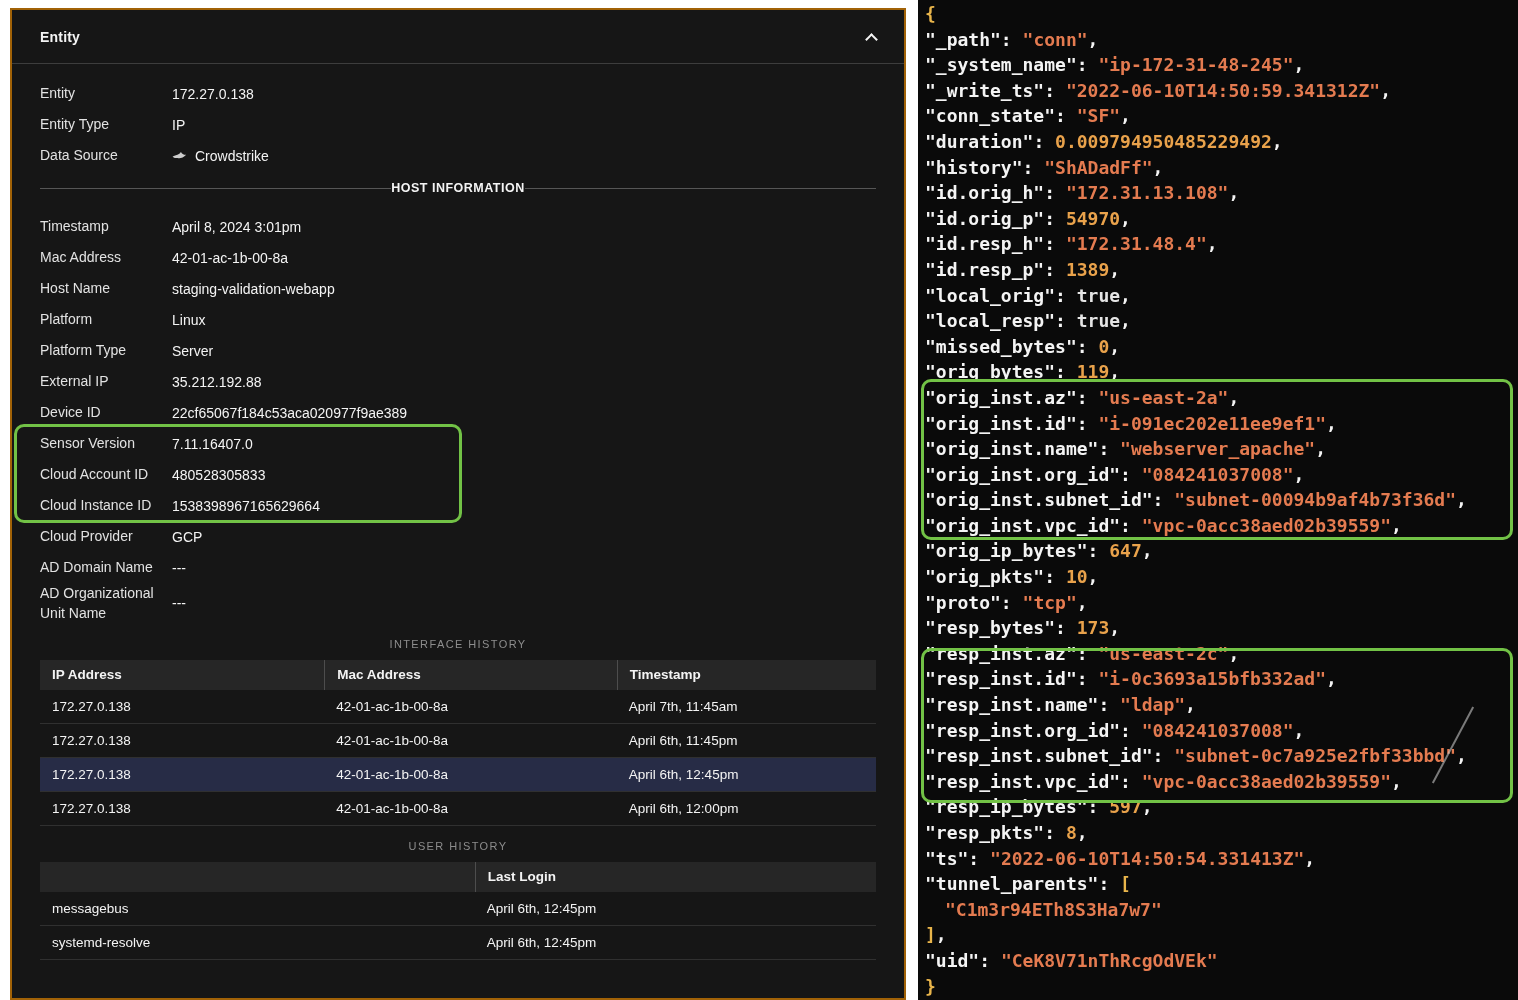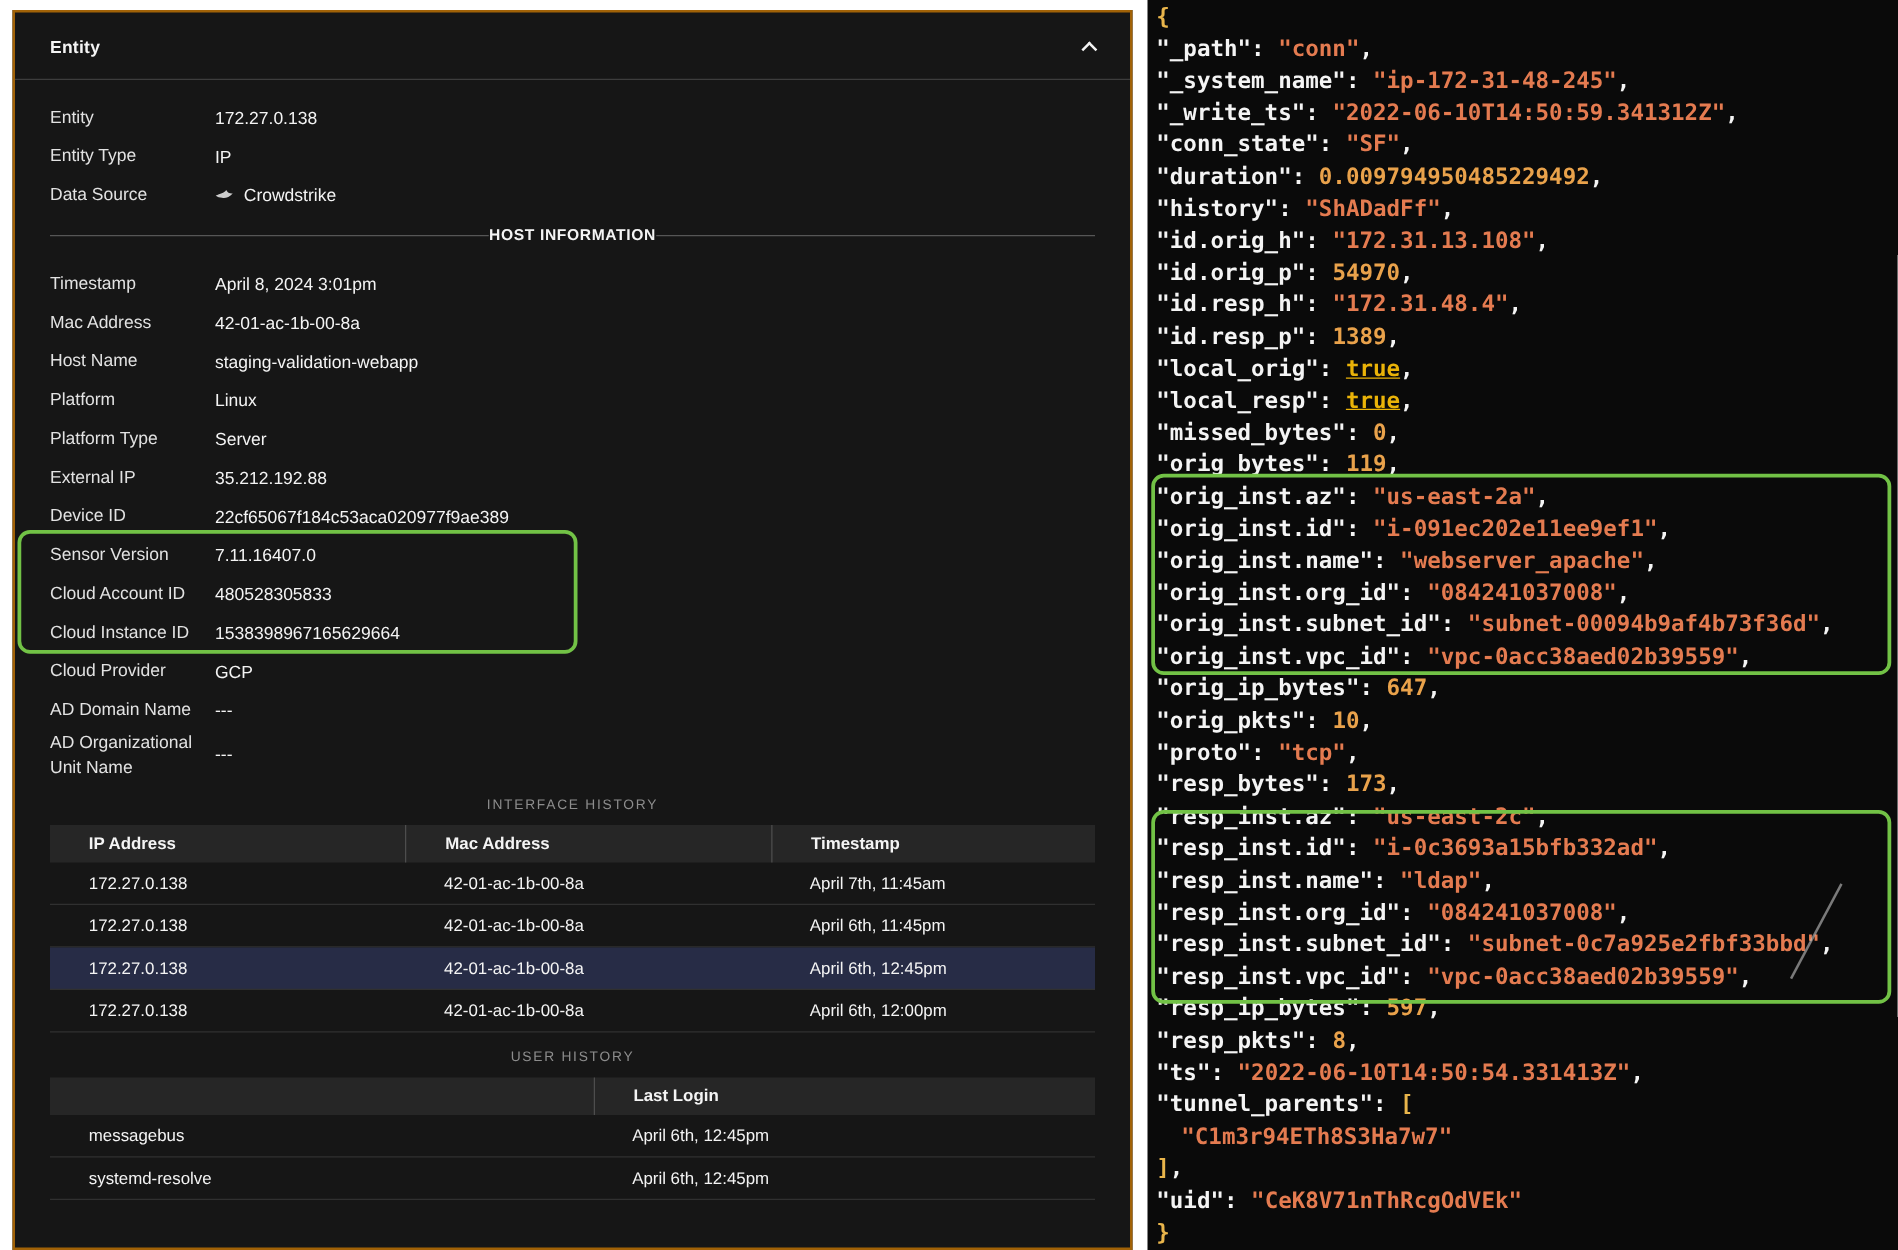--- a/index.html
+++ b/index.html
@@ -32,36 +32,36 @@
   .divider.sub{ margin:14px 28px 4px;flex-direction:column; }
   .divider.sub .dline{ background:#3d3d3d; }
   .dtext-sub{ font-size:11px; letter-spacing:1.4px; color:#8d8d8d; }
 
   .table{ margin:10px 28px 0; }
   .thead{ display:flex; background:#262626; height:30px; align-items:stretch; font-weight:bold; }
   .th{ display:flex; align-items:center; border-left:1px solid #4d4d4d; }
   .th:first-child{ border-left:none; }
   .trow{ display:flex; height:34px; align-items:center; border-bottom:1px solid #303030; cursor:pointer; }
   .trow.selected{ background:#272c46; }
-  .tcell{ padding:0 31px; font-size:13.5px; white-space:nowrap; overflow:hidden; }
+  .tcell{ padding:0 12px; font-size:13.5px; white-space:nowrap; overflow:hidden; }
 
   
   .json-panel{
     position:absolute; left:918px; top:0; width:600px; height:1000px;
     background:#0a0a0a; overflow:hidden; padding:1px 0 0 7px;
   }
   .jline{
     font-family:"DejaVu Sans Mono", monospace; font-size:18px; line-height:25.6px;
     font-weight:bold; white-space:pre;
   }
   .j-k{ color:#f4f4f4; }
   .j-p{ color:#f4f4f4; }
   .j-s{ color:#e47b50; }
   .j-n{ color:#e9a24b; }
-  .j-b{ color:#eab308;text-decoration:underline; }
+  .j-b{ color:#e5e5e5; }
   .j-bk{ color:#e9b54b; }
 
   
   .anno{ position:absolute; border:3px solid #72c246; border-radius:10px; pointer-events:none; }
   #anno1{ left:14px;  top:424px; width:448px; height:99px; }
   #anno2{ left:921px; top:379px; width:592px; height:161px; }
   #anno3{ left:921px; top:648px; width:592px; height:155px; }
   .anno-tail{
     position:absolute; left:1452px; top:702px; width:2px; height:86px;
     background:rgba(215,215,215,.55); transform:rotate(28deg); pointer-events:none;

